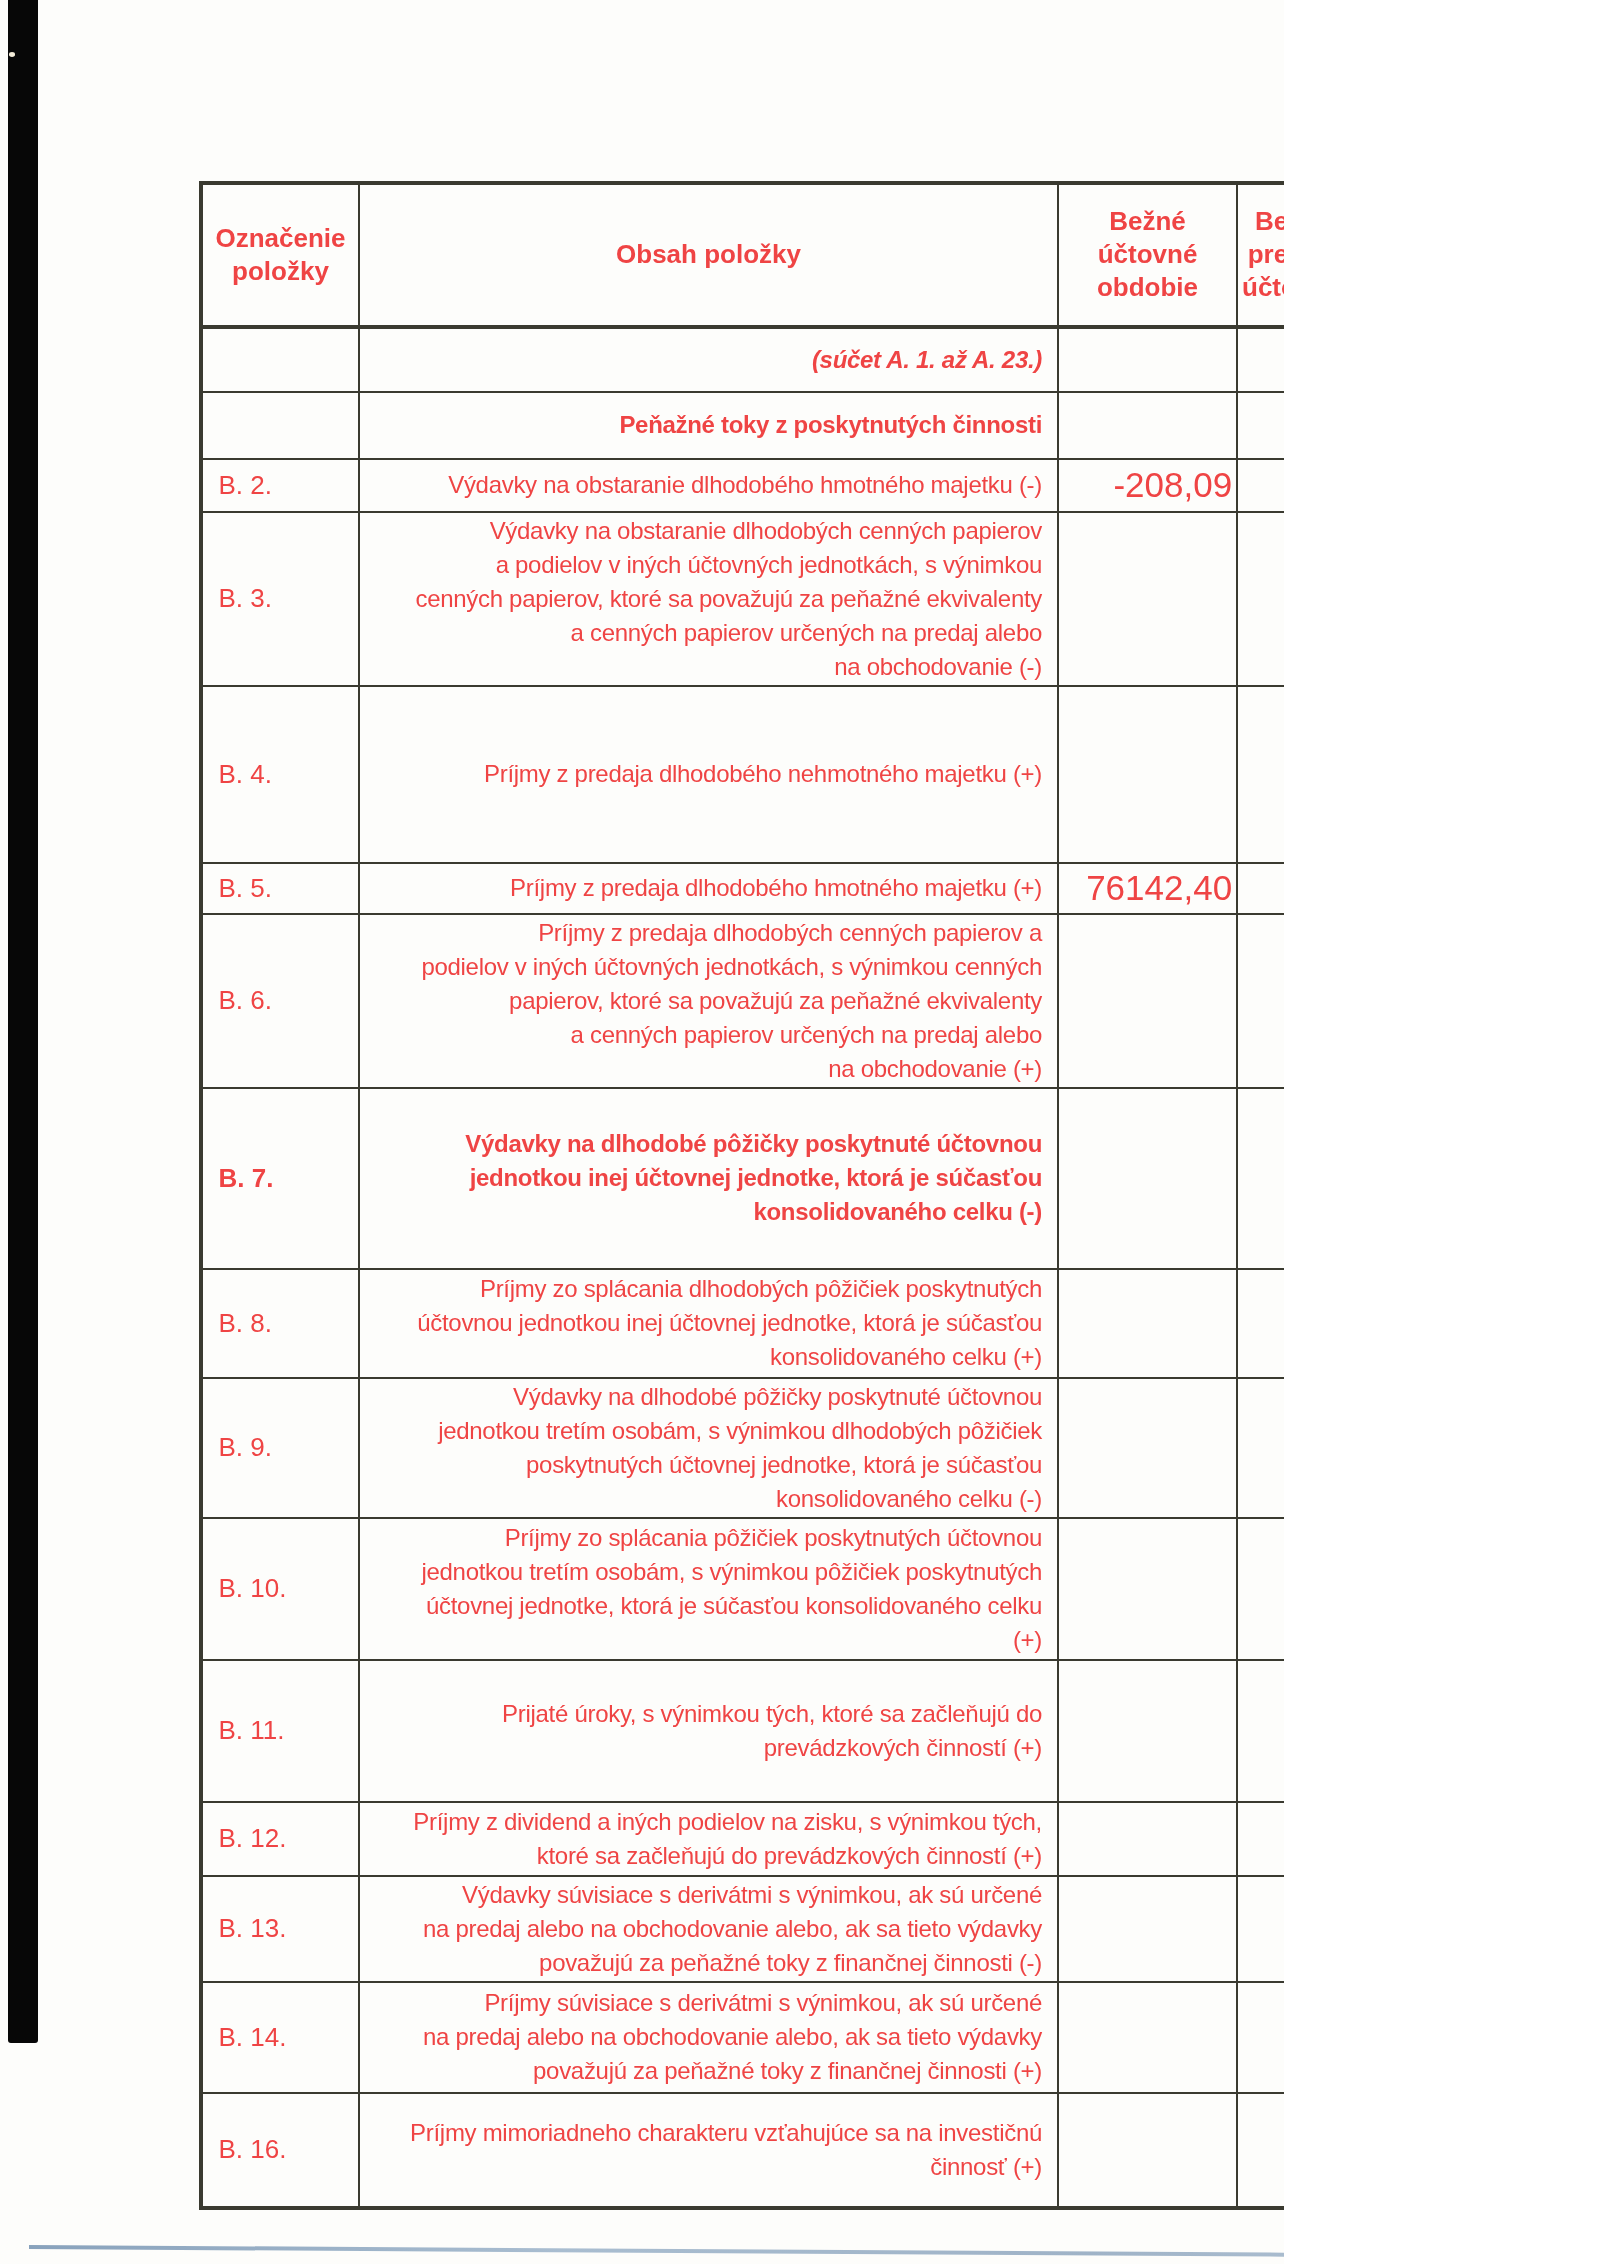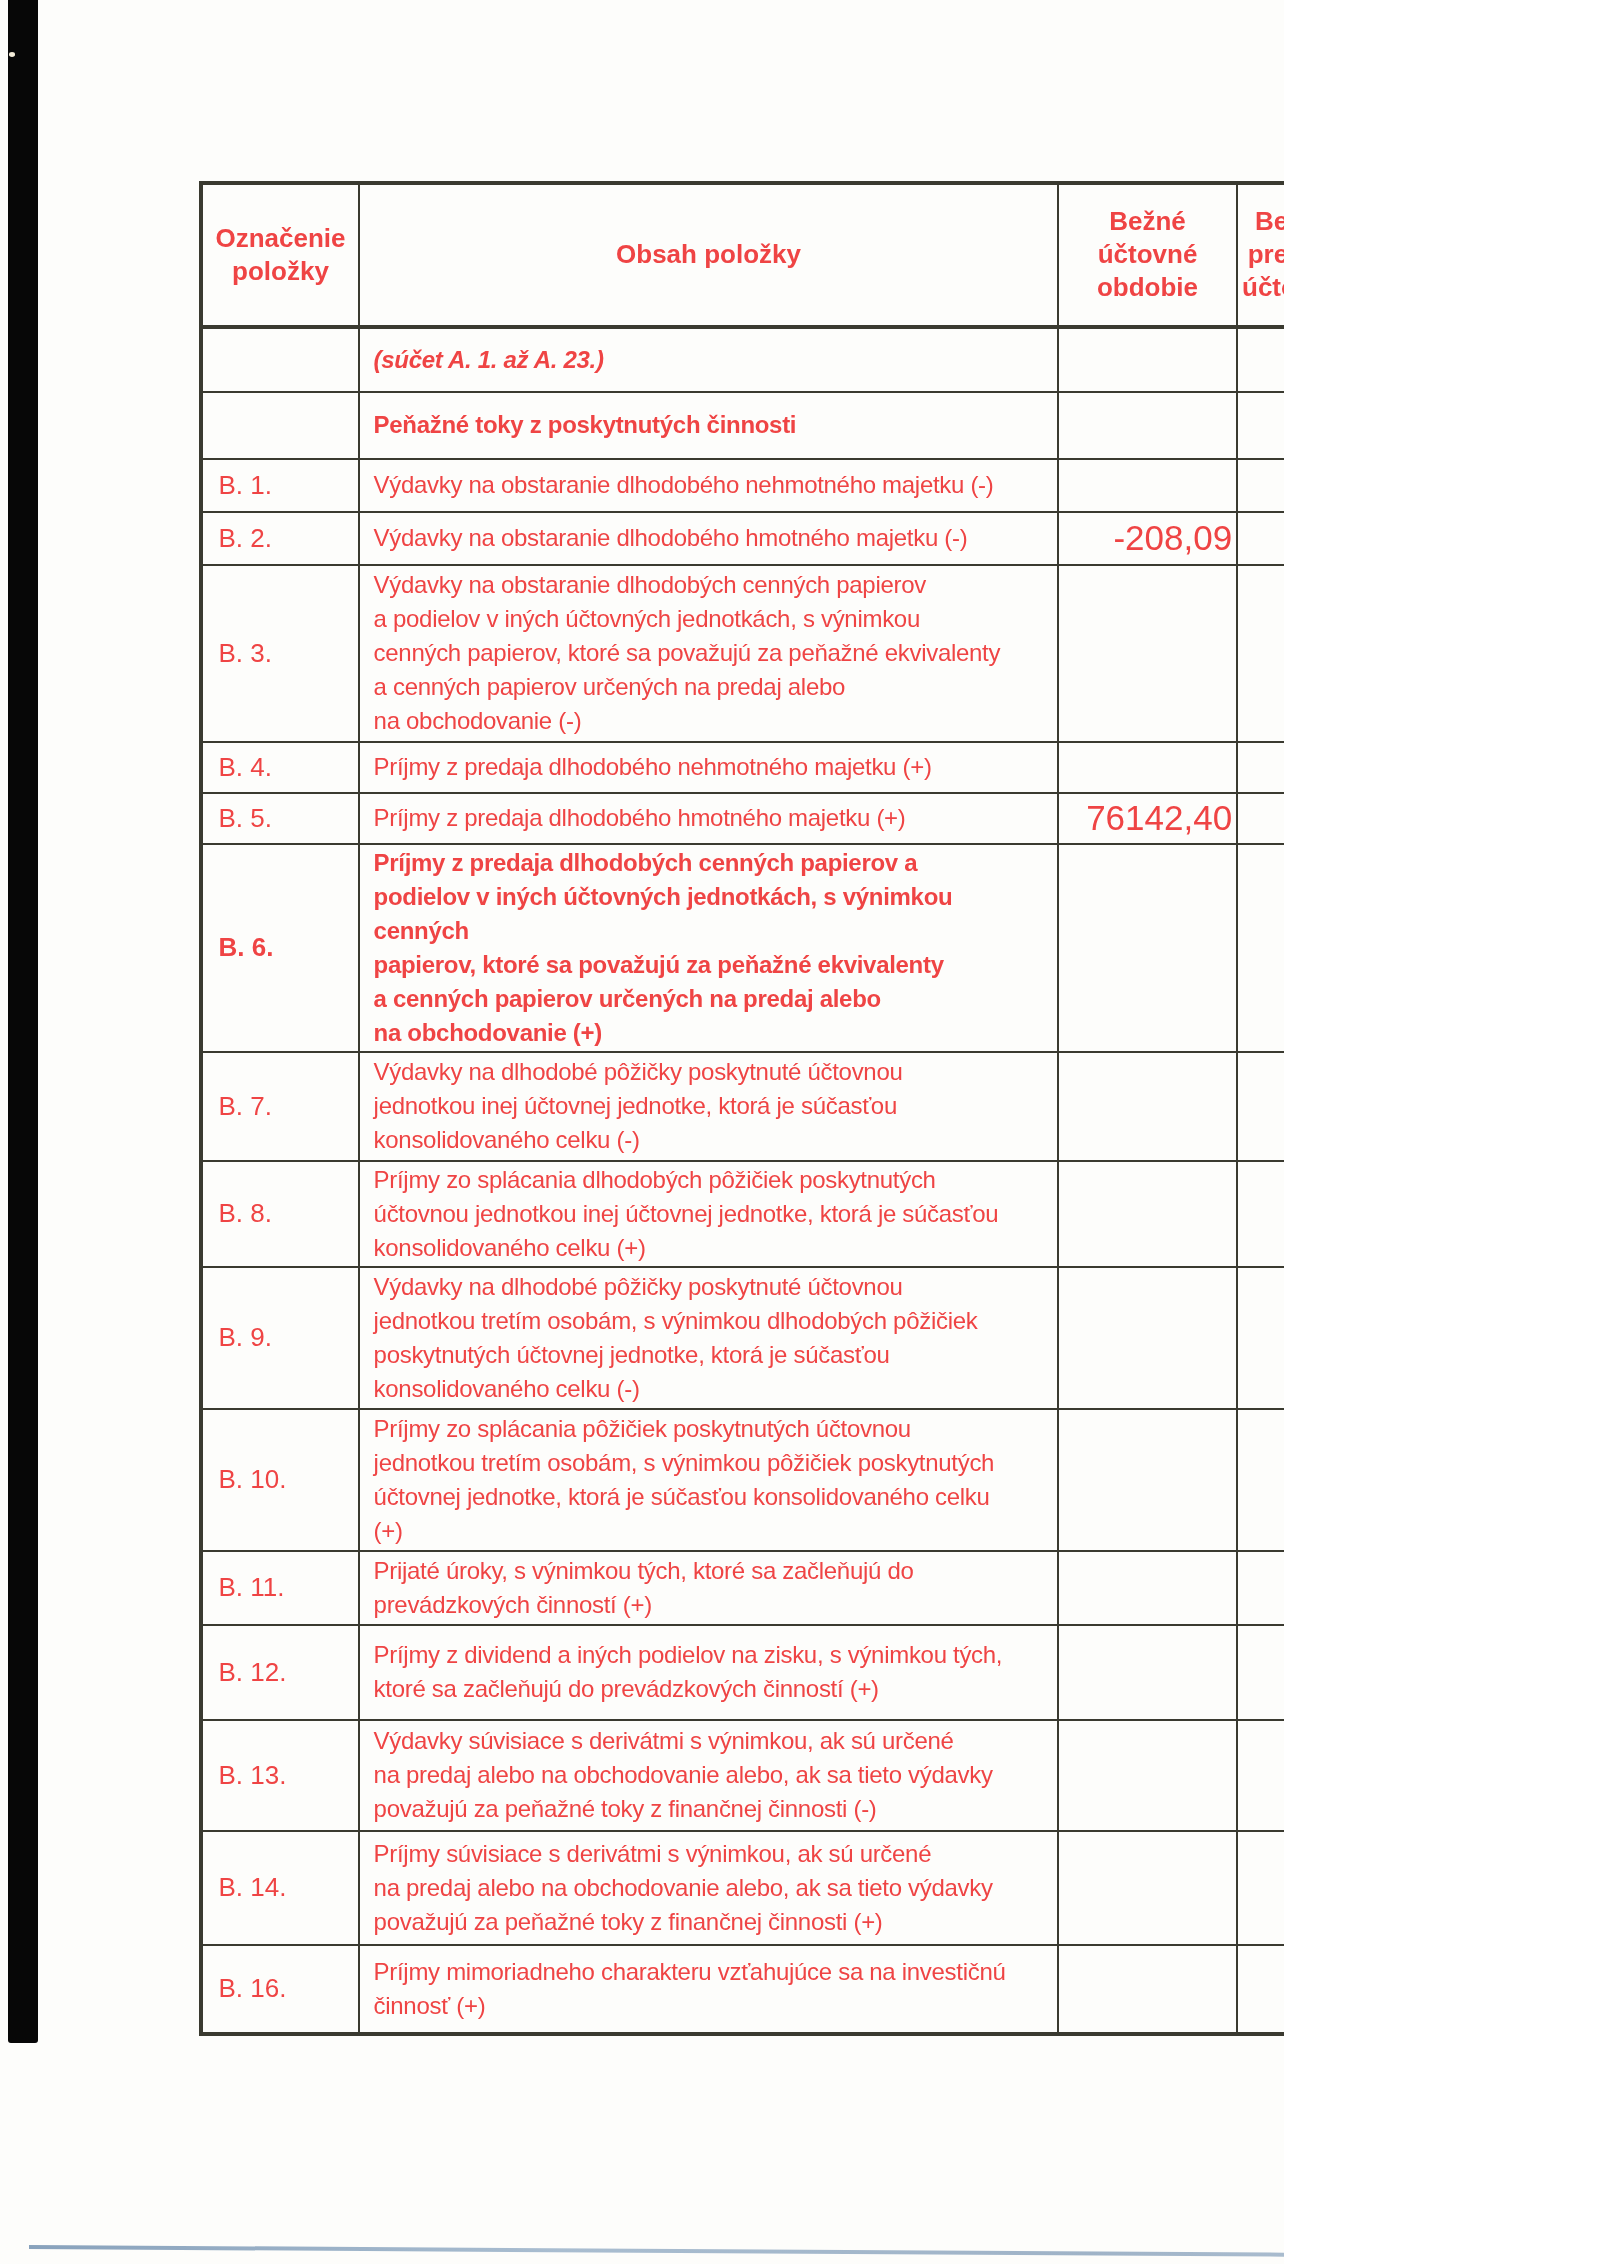--- a/index.html
+++ b/index.html
@@ -75,22 +75,22 @@
   td.c-id {
     font-size: 26px;
     padding-left: 15.5px;
     text-align: left;
   }
   td.c-content {
     font-size: 24px;
     line-height: 34px;
     letter-spacing: -0.3px;
     padding-left: 13.6px;
-    padding-right: 5px;
-    text-align: left;
+    padding-right: 15px;
+    text-align: right;
     white-space: pre-line;
   }
   td.c-val {
     font-size: 35px;
     text-align: right;
     padding: 0 3.9px;
   }
   td.bi { font-weight: bold; font-style: italic; }
   td.b  { font-weight: bold; }
   
@@ -144,26 +144,20 @@
           <td class="c-val"></td>
           <td class="c-val"></td>
         </tr>
         <tr>
           <td class="c-id"></td>
           <td class="c-content b">Peňažné toky z poskytnutých činnosti</td>
           <td class="c-val"></td>
           <td class="c-val"></td>
         </tr>
         <tr>
-          <td class="c-id">B. 1.</td>
-          <td class="c-content">Výdavky na obstaranie dlhodobého nehmotného majetku (-)</td>
-          <td class="c-val"></td>
-          <td class="c-val"></td>
-        </tr>
-        <tr>
           <td class="c-id">B. 2.</td>
           <td class="c-content">Výdavky na obstaranie dlhodobého hmotného majetku (-)</td>
           <td class="c-val">-208,09</td>
           <td class="c-val">-1146,11</td>
         </tr>
         <tr>
           <td class="c-id">B. 3.</td>
           <td class="c-content">Výdavky na obstaranie dlhodobých cenných papierov
 a podielov v iných účtovných jednotkách, s výnimkou
 cenných papierov, ktoré sa považujú za peňažné ekvivalenty

